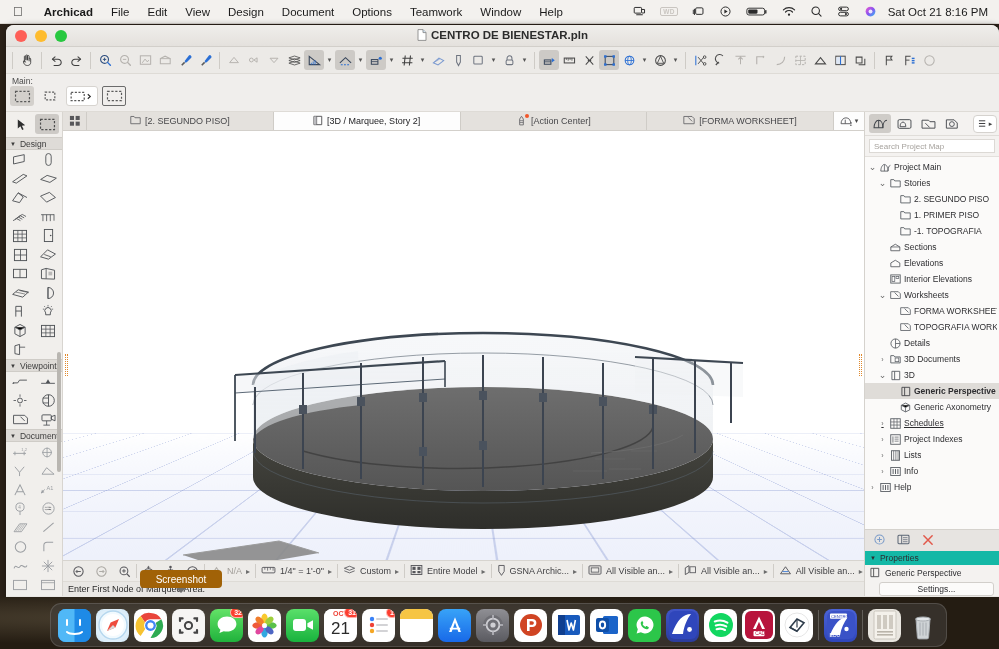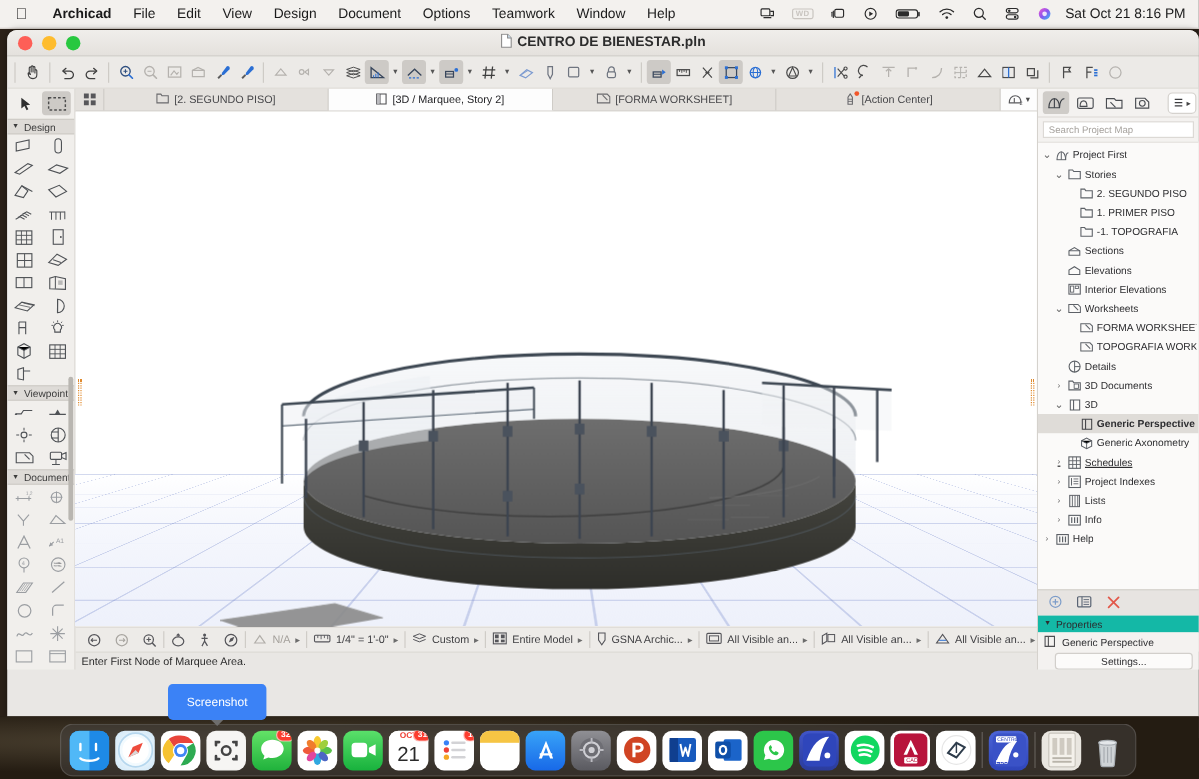--- a/index.html
+++ b/index.html
@@ -149,22 +149,22 @@
   .sbsep{width:1px;height:14px;background:#cfccc7;flex:0 0 auto;}
   .sbarrow{font-size:8px;color:#6c6c6c;}
   .sbdim{color:#a4a09b;}
   #promptbar {
     height: 15px; background: #e9e7e4; font-size: 9px; color:#2c2c2c;
     padding-left: 5px; display:flex; align-items:center;
     border-top:1px solid #dedbd6;
   }
   
   #tooltip{
-    position:absolute; left:140px; top:570px; width:82px; height:30px;
-    background:#3b82f6; color:#fff; border-radius:4px;
+    position:absolute; left:140px; top:570px; width:82px; height:18px;
+    background:#a16207; color:#fff; border-radius:4px;
     font-size:10px; display:flex;align-items:center;justify-content:center;
     z-index:40;
   }
   #tooltip:after{content:"";position:absolute;bottom:-5px;left:50%;margin-left:-5px;
     border-left:5px solid transparent;border-right:5px solid transparent;border-top:5px solid #6e6e6e;}
   
   #rightpanel {
     width: 135px; background: #f4f2f0; border-left:1px solid #d5d2cd;
     display:flex; flex-direction:column; font-size:8.5px; color:#2d2d30;
   }
@@ -581,20 +581,46 @@
           </g>
         </svg>
     </span>
     <span class="tbtn dim">
       <svg width="15" height="15" viewBox="0 0 16 16">
           <circle cx="8" cy="8" r="5" fill="none" stroke="#b5b2ae" stroke-width="1.1"></circle>
         </svg>
     </span>
   </div>
 
+  <div id="mainrow">
+    <span class="lbl">Main:</span>
+    <div class="grp">
+      <span class="mqbtn on">
+        <svg width="17" height="13" viewBox="0 0 18 14">
+            <rect x="1.5" y="1.5" width="15" height="11" fill="none" stroke="#5a5a5a" stroke-width="1.3" stroke-dasharray="2.4 1.8"></rect>
+          </svg>
+      </span>
+      <span class="mqbtn">
+        <svg width="12" height="10" viewBox="0 0 13 11">
+            <rect x="1.2" y="1.2" width="10.6" height="8.6" fill="none" stroke="#5a5a5a" stroke-width="1.3" stroke-dasharray="2.2 1.6"></rect>
+          </svg>
+      </span>
+      <span class="mqbtn white">
+        <svg width="25" height="11" viewBox="0 0 26 11">
+            <rect x="1.2" y="1.2" width="13.6" height="8.6" fill="none" stroke="#5a5a5a" stroke-width="1.3" stroke-dasharray="2.2 1.6"></rect>
+            <path d="M18.5 3.2l2.6 2.3-2.6 2.3" fill="none" stroke="#2b2b2b" stroke-width="1.2"></path>
+          </svg>
+      </span>
+      <span class="mqbtn boxed">
+        <svg width="17" height="12" viewBox="0 0 18 13">
+            <rect x="1.4" y="1.4" width="15.2" height="10.2" fill="none" stroke="#5a5a5a" stroke-width="1.3" stroke-dasharray="2.4 1.8"></rect>
+          </svg>
+      </span>
+    </div>
+  </div>
 
   <div id="body">
 
     <div id="leftpal">
       <div class="paltop">
         <span class="paltopbtn">
           <svg width="13" height="13" viewBox="0 0 14 14">
               <path d="M3 1.6l8 6.2-3.6.5 1.9 3.7-1.6.8-1.9-3.8-2.8 2.3z" fill="#2f2f2f"></path>
             </svg>
         </span>
@@ -960,35 +986,35 @@
         </span>
         <span class="tab active">
           <span><svg width="10" height="11" viewBox="0 0 11 12">
                 <path d="M1 1.4h8.6v9.2H1z" fill="none" stroke="#4e4e51" stroke-width="1"></path>
                 <path d="M4 1.4v9.2" stroke="#4e4e51" stroke-width="1"></path>
                 <path d="M1.2 1.6h2.6v8.8H1.2z" fill="#bcbcc0"></path>
               </svg></span>
           <span>[3D / Marquee, Story 2]</span>
         </span>
         <span class="tab">
+          <span style="position:relative;">
+            <svg width="11" height="11" viewBox="0 0 12 12">
+                <path d="M4 10.8V4.4L6 1.4l2 3v6.4z" fill="none" stroke="#6a6a6d" stroke-width="1"></path>
+                <path d="M4 6.2h4M4 8.2h4" stroke="#6a6a6d" stroke-width=".8"></path>
+              </svg>
+            <span style="position:absolute;top:-1px;right:-2px;width:4px;height:4px;border-radius:50%;background:#f1562a;"></span>
+          </span>
+          <span>[Action Center]</span>
+        </span>
+        <span class="tab">
           <span><svg width="12" height="10" viewBox="0 0 13 11">
                 <path d="M.8 1.6h9l2.4 2.4v5.6H.8z" fill="none" stroke="#6a6a6d" stroke-width="1"></path>
                 <path d="M5.6 2.6l4.4 4.4" stroke="#6a6a6d" stroke-width="1"></path>
               </svg></span>
           <span>[FORMA WORKSHEET]</span>
-        </span>
-        <span class="tab">
-          <span style="position:relative;">
-            <svg width="11" height="11" viewBox="0 0 12 12">
-                <path d="M4 10.8V4.4L6 1.4l2 3v6.4z" fill="none" stroke="#6a6a6d" stroke-width="1"></path>
-                <path d="M4 6.2h4M4 8.2h4" stroke="#6a6a6d" stroke-width=".8"></path>
-              </svg>
-            <span style="position:absolute;top:-1px;right:-2px;width:4px;height:4px;border-radius:50%;background:#f1562a;"></span>
-          </span>
-          <span>[Action Center]</span>
         </span>
         <span class="endbtn">
           <svg width="14" height="11" viewBox="0 0 15 12">
               <path d="M1 8.4C1 4.5 3.4 2 6.4 2s5.2 2.3 5.2 6.4z" fill="none" stroke="#5a5a5d" stroke-width="1"></path>
               <path d="M5.6 8.4V4" stroke="#5a5a5d" stroke-width="1"></path>
               <text x="10.4" y="10.4" font-size="5" fill="#5a5a5d">2</text>
             </svg>
           <span style="font-size:7px;color:#4a4a4a;">▾</span>
         </span>
       </div>
@@ -1251,21 +1277,21 @@
       <div id="tree">
           <div class="trow" style="padding-left: 3px;">
             <span class="tw" style="font-size: 9px;">⌄</span>
             <span class="ticon">
               <svg width="11" height="9" viewBox="0 0 12 10">
                 <path d="M.8 9C.8 5 2.6 1.6 4.8 1.6S8.8 5 8.8 9z" fill="none" stroke="#5d6167" stroke-width="1"></path>
                 <path d="M4.8 9V1.8" stroke="#5d6167" stroke-width=".9"></path>
                 <path d="M8.8 9c0-3.6 1.2-6.4 2.6-6.4" fill="none" stroke="#5d6167" stroke-width="1"></path>
               </svg>
             </span>
-            <span class="tlabel">Project First</span>
+            <span class="tlabel">Project Main</span>
           </div>
           <div class="trow" style="padding-left: 13px;">
             <span class="tw" style="font-size: 9px;">⌄</span>
             <span class="ticon">
               <svg width="11" height="10" viewBox="0 0 12 11">
                 <path d="M.8 9.8V1.8h3.4l1 1.4h6v6.6z" fill="none" stroke="#5d6167" stroke-width="1"></path>
               </svg>
             </span>
             <span class="tlabel">Stories</span>
           </div>

